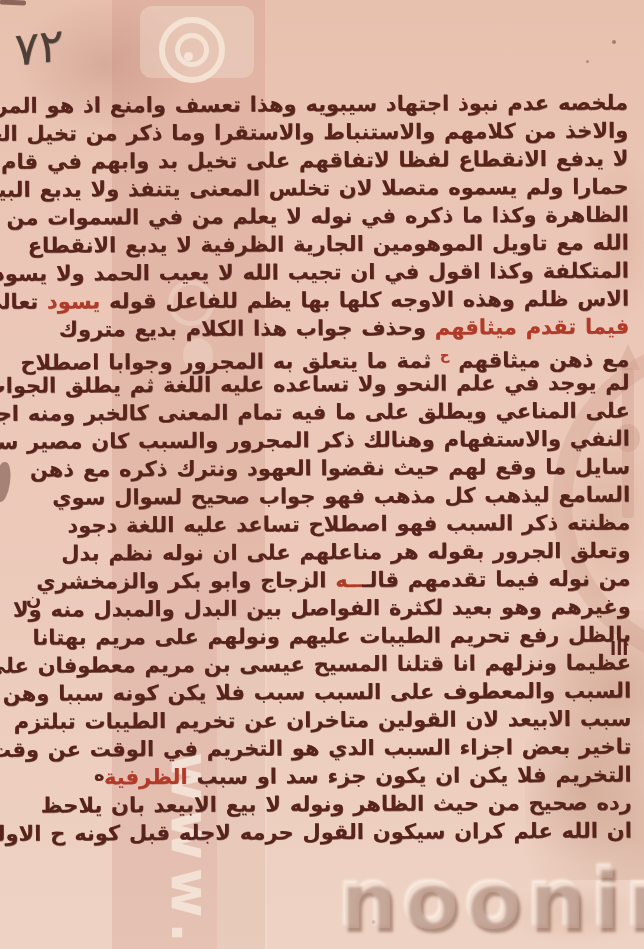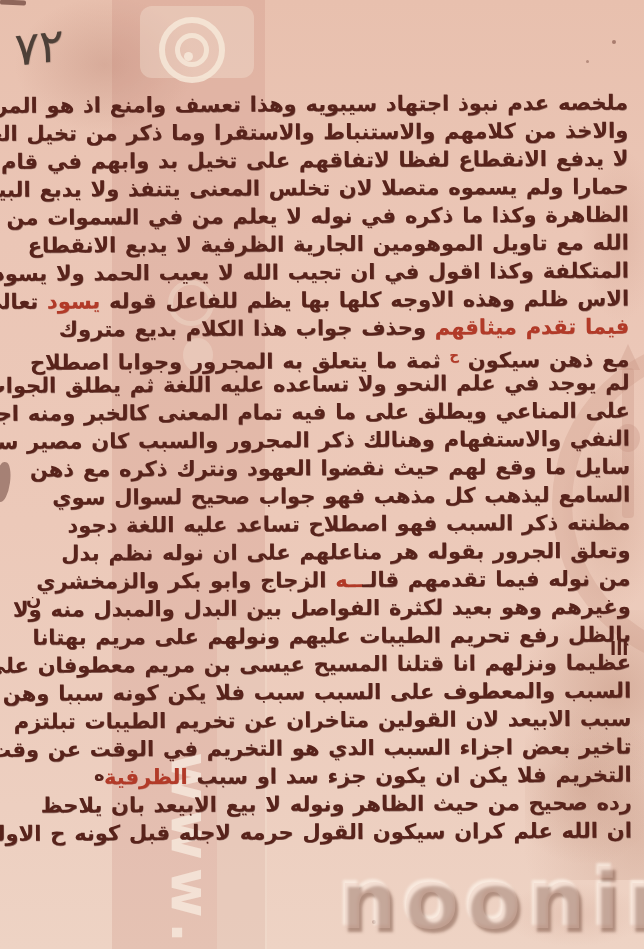--- a/index.html
+++ b/index.html
@@ -95,21 +95,21 @@
   <div class="abs text-block">
       <div class="ms-line"><span class="">ملخصه عدم نبوذ اجتهاد سيبويه وهذا تعسف وامنع اذ هو المرجع</span></div>
       <div class="ms-line"><span class="">والاخذ من كلامهم والاستنباط والاستقرا وما ذكر من تخيل العموم</span></div>
       <div class="ms-line"><span class="">لا يدفع الانقطاع لفظا لاتفاقهم على تخيل بد وابهم في قام القوم الا</span></div>
       <div class="ms-line"><span class="">حمارا ولم يسموه متصلا لان تخلس المعنى يتنفذ ولا يدبع البينة</span></div>
       <div class="ms-line"><span class="">الظاهرة وكذا ما ذكره في نوله لا يعلم من في السموات من اعتبار ان</span></div>
       <div class="ms-line"><span class="">الله مع تاويل الموهومين الجارية الظرفية لا يدبع الانقطاع</span></div>
       <div class="ms-line"><span class="">المتكلفة وكذا اقول في ان تجيب الله لا يعيب الحمد ولا يسود من القول</span></div>
       <div class="ms-line"><span class="">الاس ظلم وهذه الاوجه كلها بها يظم للفاعل قوله </span><span class="red ">يسود</span><span class=""> تعالى</span></div>
       <div class="ms-line"><span class="red ">فيما تقدم ميثاقهم</span><span class=""> وحذف جواب هذا الكلام بديع متروك</span></div>
-      <div class="ms-line"><span class="">مع ذهن سيكون </span><span class="red sup">ح</span><span class=""> ثمة ما يتعلق به المجرور وجوابا اصطلاح</span></div>
+      <div class="ms-line"><span class="">مع ذهن ميثاقهم </span><span class="red sup">ح</span><span class=""> ثمة ما يتعلق به المجرور وجوابا اصطلاح</span></div>
       <div class="ms-line"><span class="">لم يوجد في علم النحو ولا تساعده عليه اللغة ثم يطلق الجواب</span></div>
       <div class="ms-line"><span class="">على المناعي ويطلق على ما فيه تمام المعنى كالخبر ومنه اجوبة</span></div>
       <div class="ms-line"><span class="">النفي والاستفهام وهنالك ذكر المجرور والسبب كان مصير سوال</span></div>
       <div class="ms-line"><span class="">سايل ما وقع لهم حيث نقضوا العهود ونترك ذكره مع ذهن</span></div>
       <div class="ms-line"><span class="">السامع ليذهب كل مذهب فهو جواب صحيح لسوال سوي</span></div>
       <div class="ms-line"><span class="">مظنته ذكر السبب فهو اصطلاح تساعد عليه اللغة دجود</span></div>
       <div class="ms-line"><span class="">وتعلق الجرور بقوله هر مناعلهم على ان نوله نظم بدل</span></div>
       <div class="ms-line"><span class="">من نوله فيما تقدمهم قالـ</span><span class="red ">ــه</span><span class=""> الزجاج وابو بكر والزمخشري</span></div>
       <div class="ms-line"><span class="">وغيرهم وهو بعيد لكثرة الفواصل بين البدل والمبدل منه ولا</span></div>
       <div class="ms-line"><span class="">بالظل رفع تحريم الطيبات عليهم ونولهم على مريم بهتانا</span></div>

